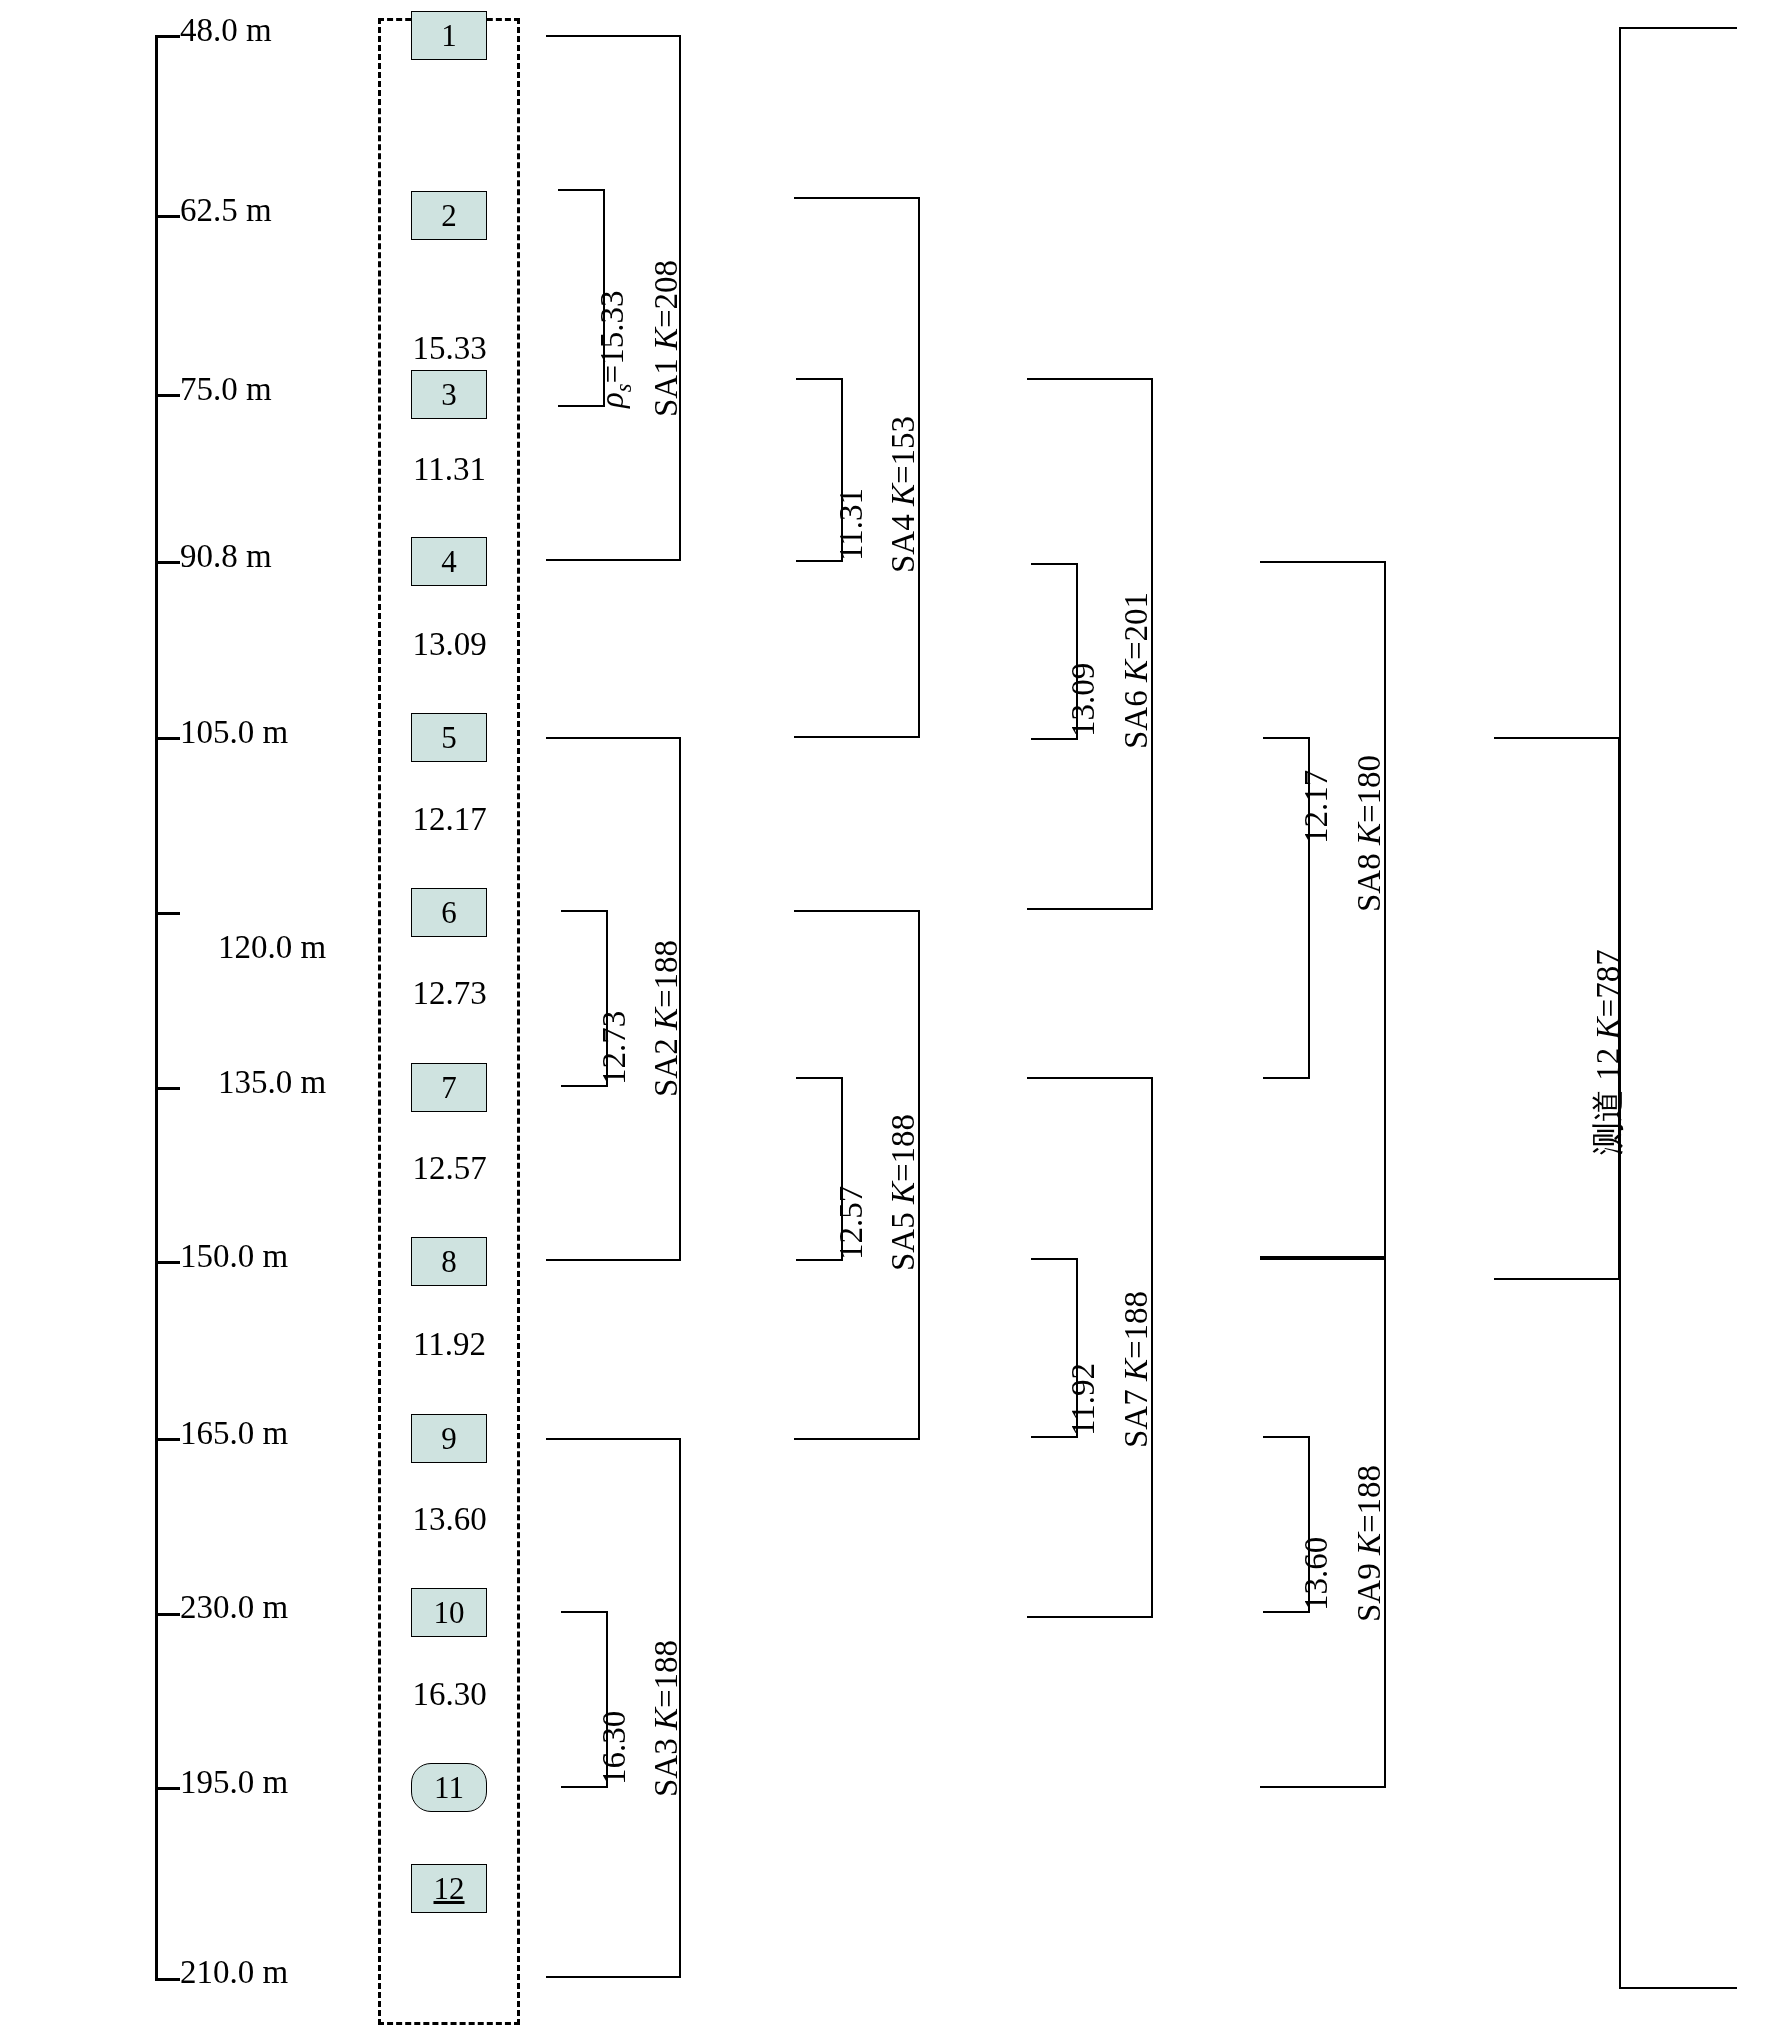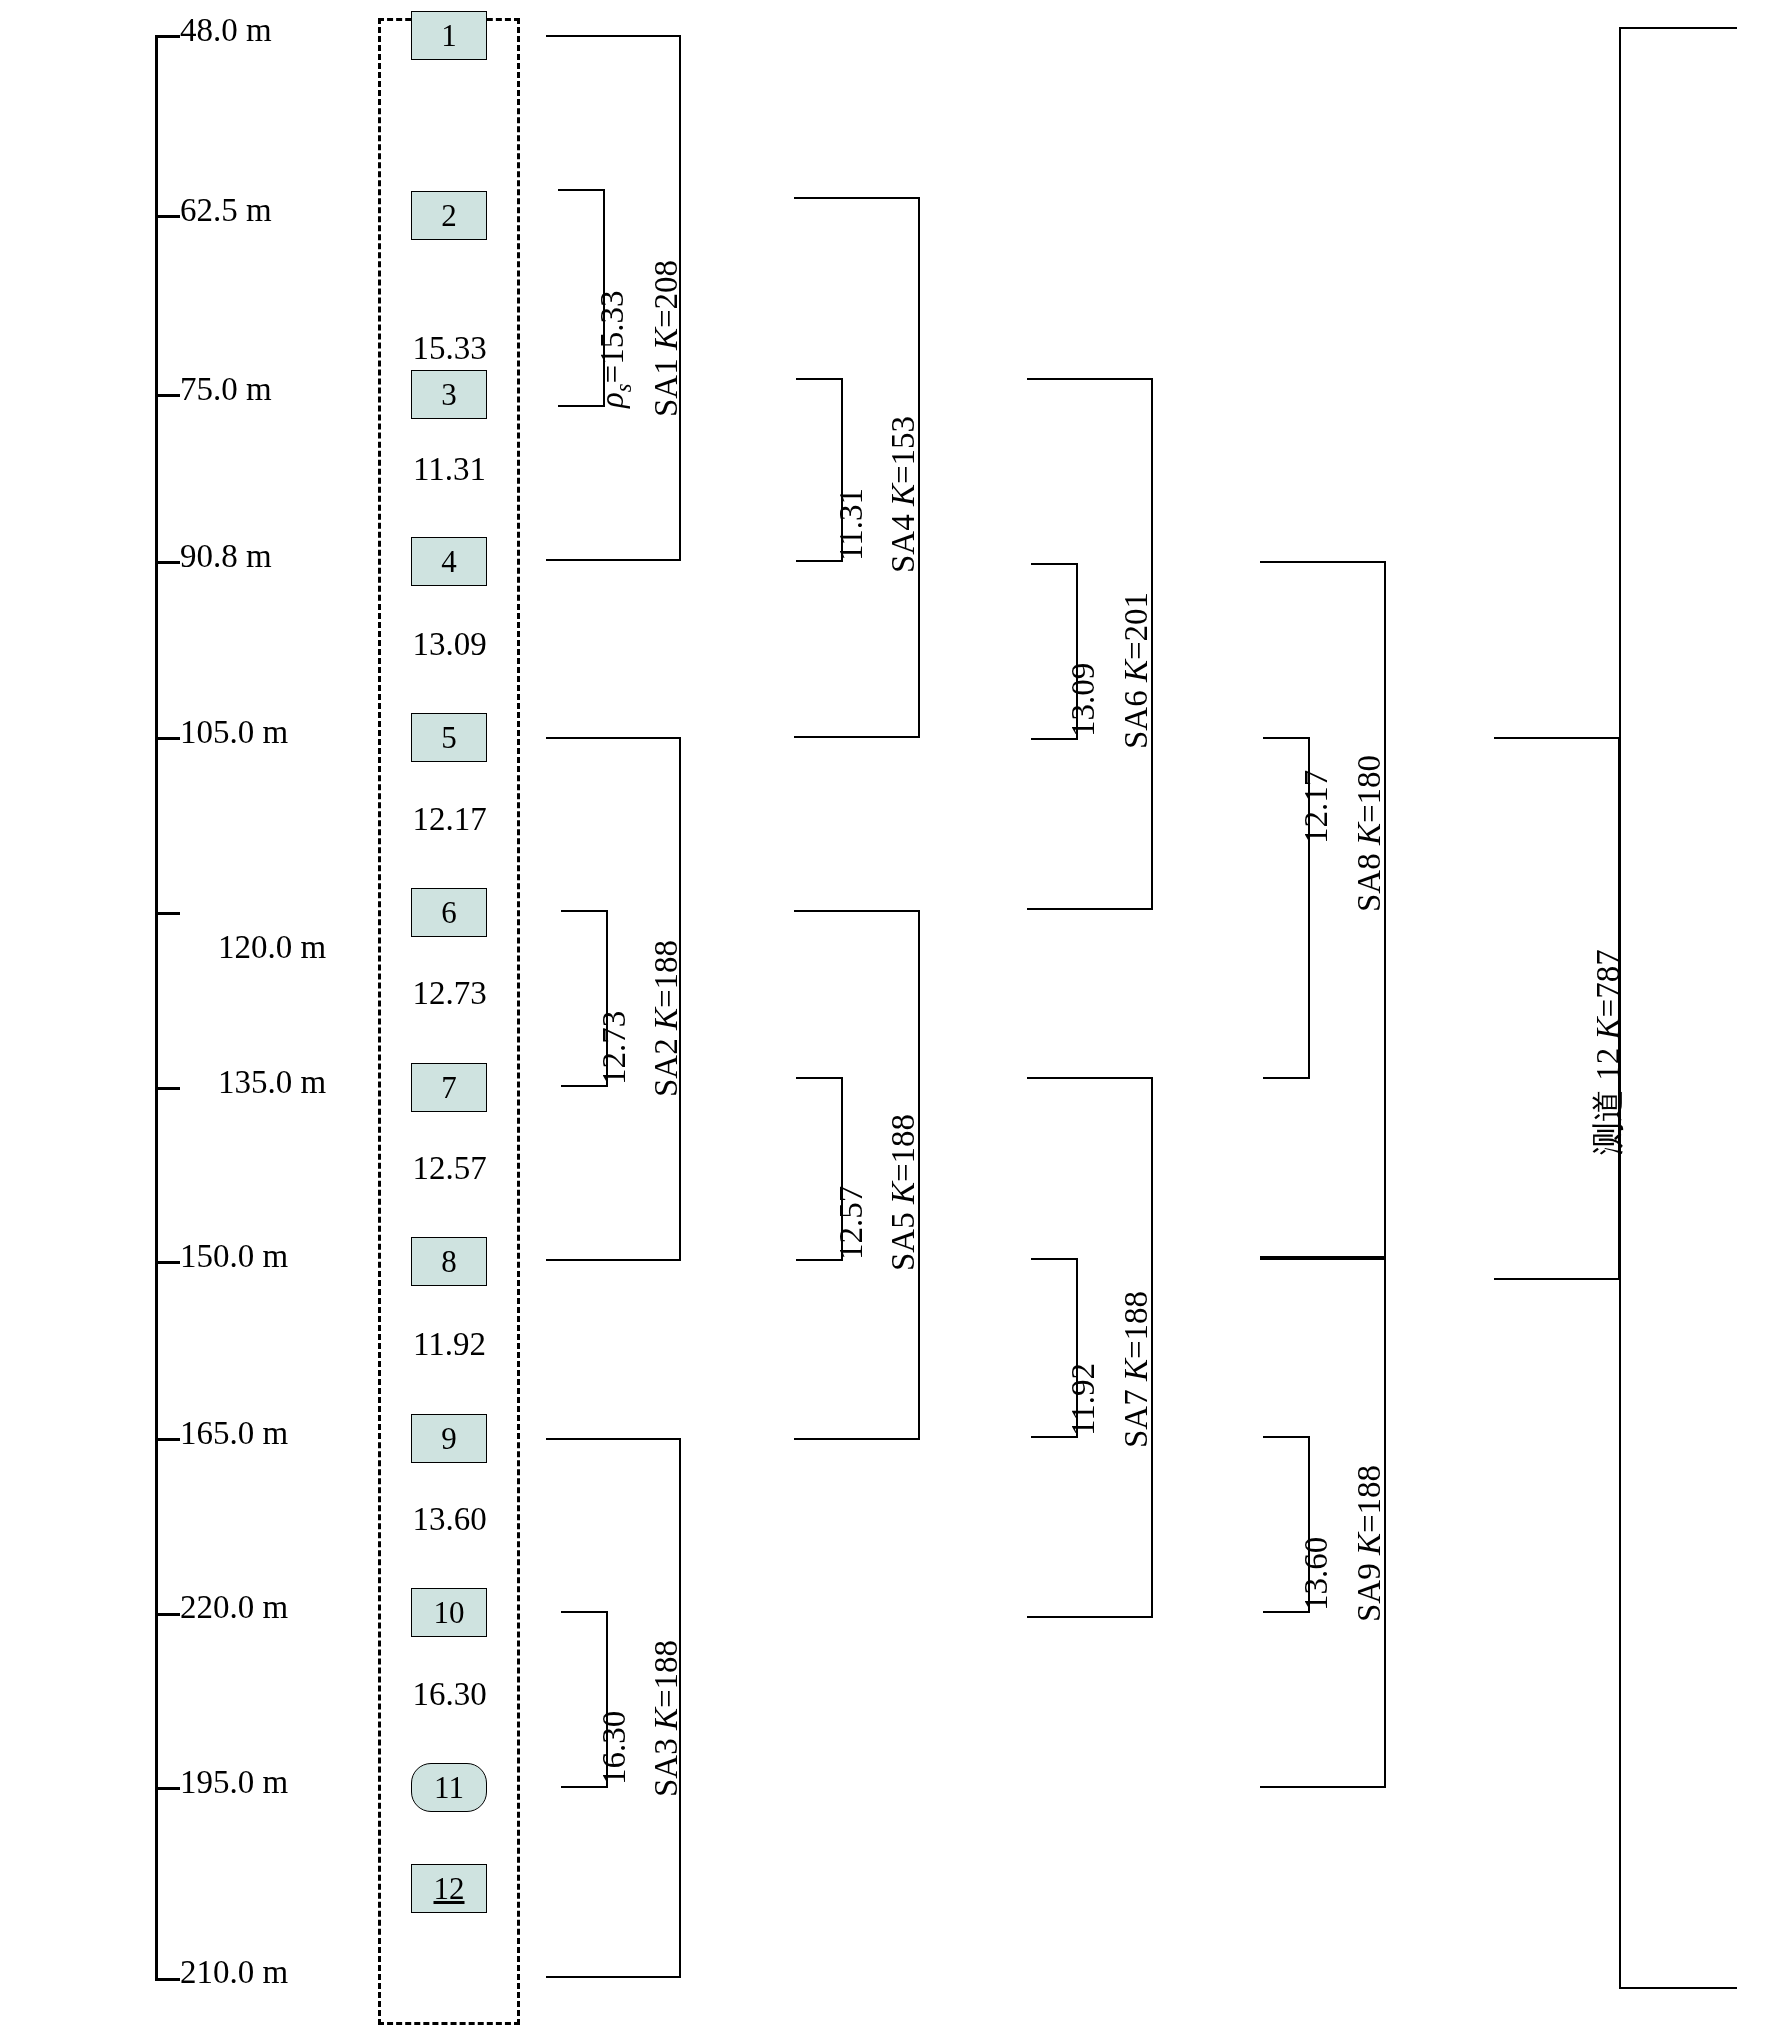--- a/index.html
+++ b/index.html
@@ -103,21 +103,21 @@
 
   <div class="depth-label" style="left:180px; top:11.6px;  width:155px; text-align:left;">48.0 m</div>
   <div class="depth-label" style="left:180px; top:192px; width:155px; text-align:left;">62.5 m</div>
   <div class="depth-label" style="left:180px; top:371px; width:155px; text-align:left;">75.0 m</div>
   <div class="depth-label" style="left:180px; top:538px; width:155px; text-align:left;">90.8 m</div>
   <div class="depth-label" style="left:180px; top:714px; width:184px; text-align:left;">105.0 m</div>
   <div class="depth-label" style="left:180px; top:889px; width:184px; text-align:center;margin-top:40px;">120.0 m</div>
   <div class="depth-label" style="left:180px; top:1064px; width:184px; text-align:center;">135.0 m</div>
   <div class="depth-label" style="left:180px; top:1238px; width:184px; text-align:left;">150.0 m</div>
   <div class="depth-label" style="left:180px; top:1415px; width:184px; text-align:left;">165.0 m</div>
-  <div class="depth-label" style="left:180px; top:1589px; width:184px; text-align:left;">220.0 m</div>
+  <div class="depth-label" style="left:180px; top:1589px; width:184px; text-align:left;">230.0 m</div>
   <div class="depth-label" style="left:180px; top:1764px; width:184px; text-align:left;">195.0 m</div>
   <div class="depth-label" style="left:180px; top:1954px; width:184px; text-align:left;">210.0 m</div>
 
   <div class="dashed-box" style="left:378px; top:17.5px; width:142px; height:2007px;"></div>
 
   <div class="node-box" style="left:411px; top:10.7px;">1</div>
   <div class="node-box" style="left:411px; top:191px;">2</div>
   <div class="node-box" style="left:411px; top:370px;">3</div>
   <div class="node-box" style="left:411px; top:537px;">4</div>
   <div class="node-box" style="left:411px; top:713px;">5</div>

